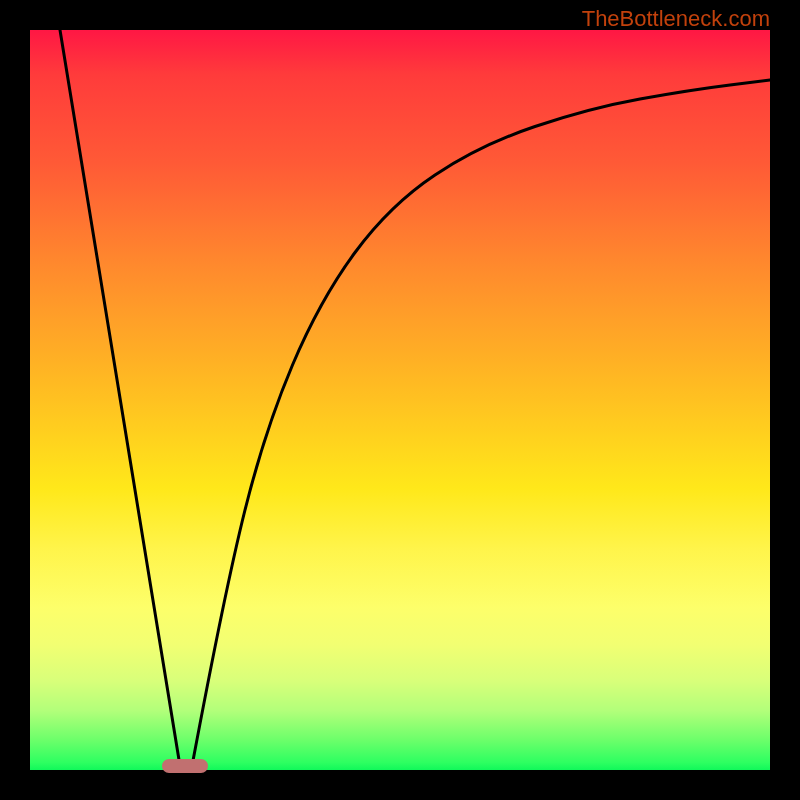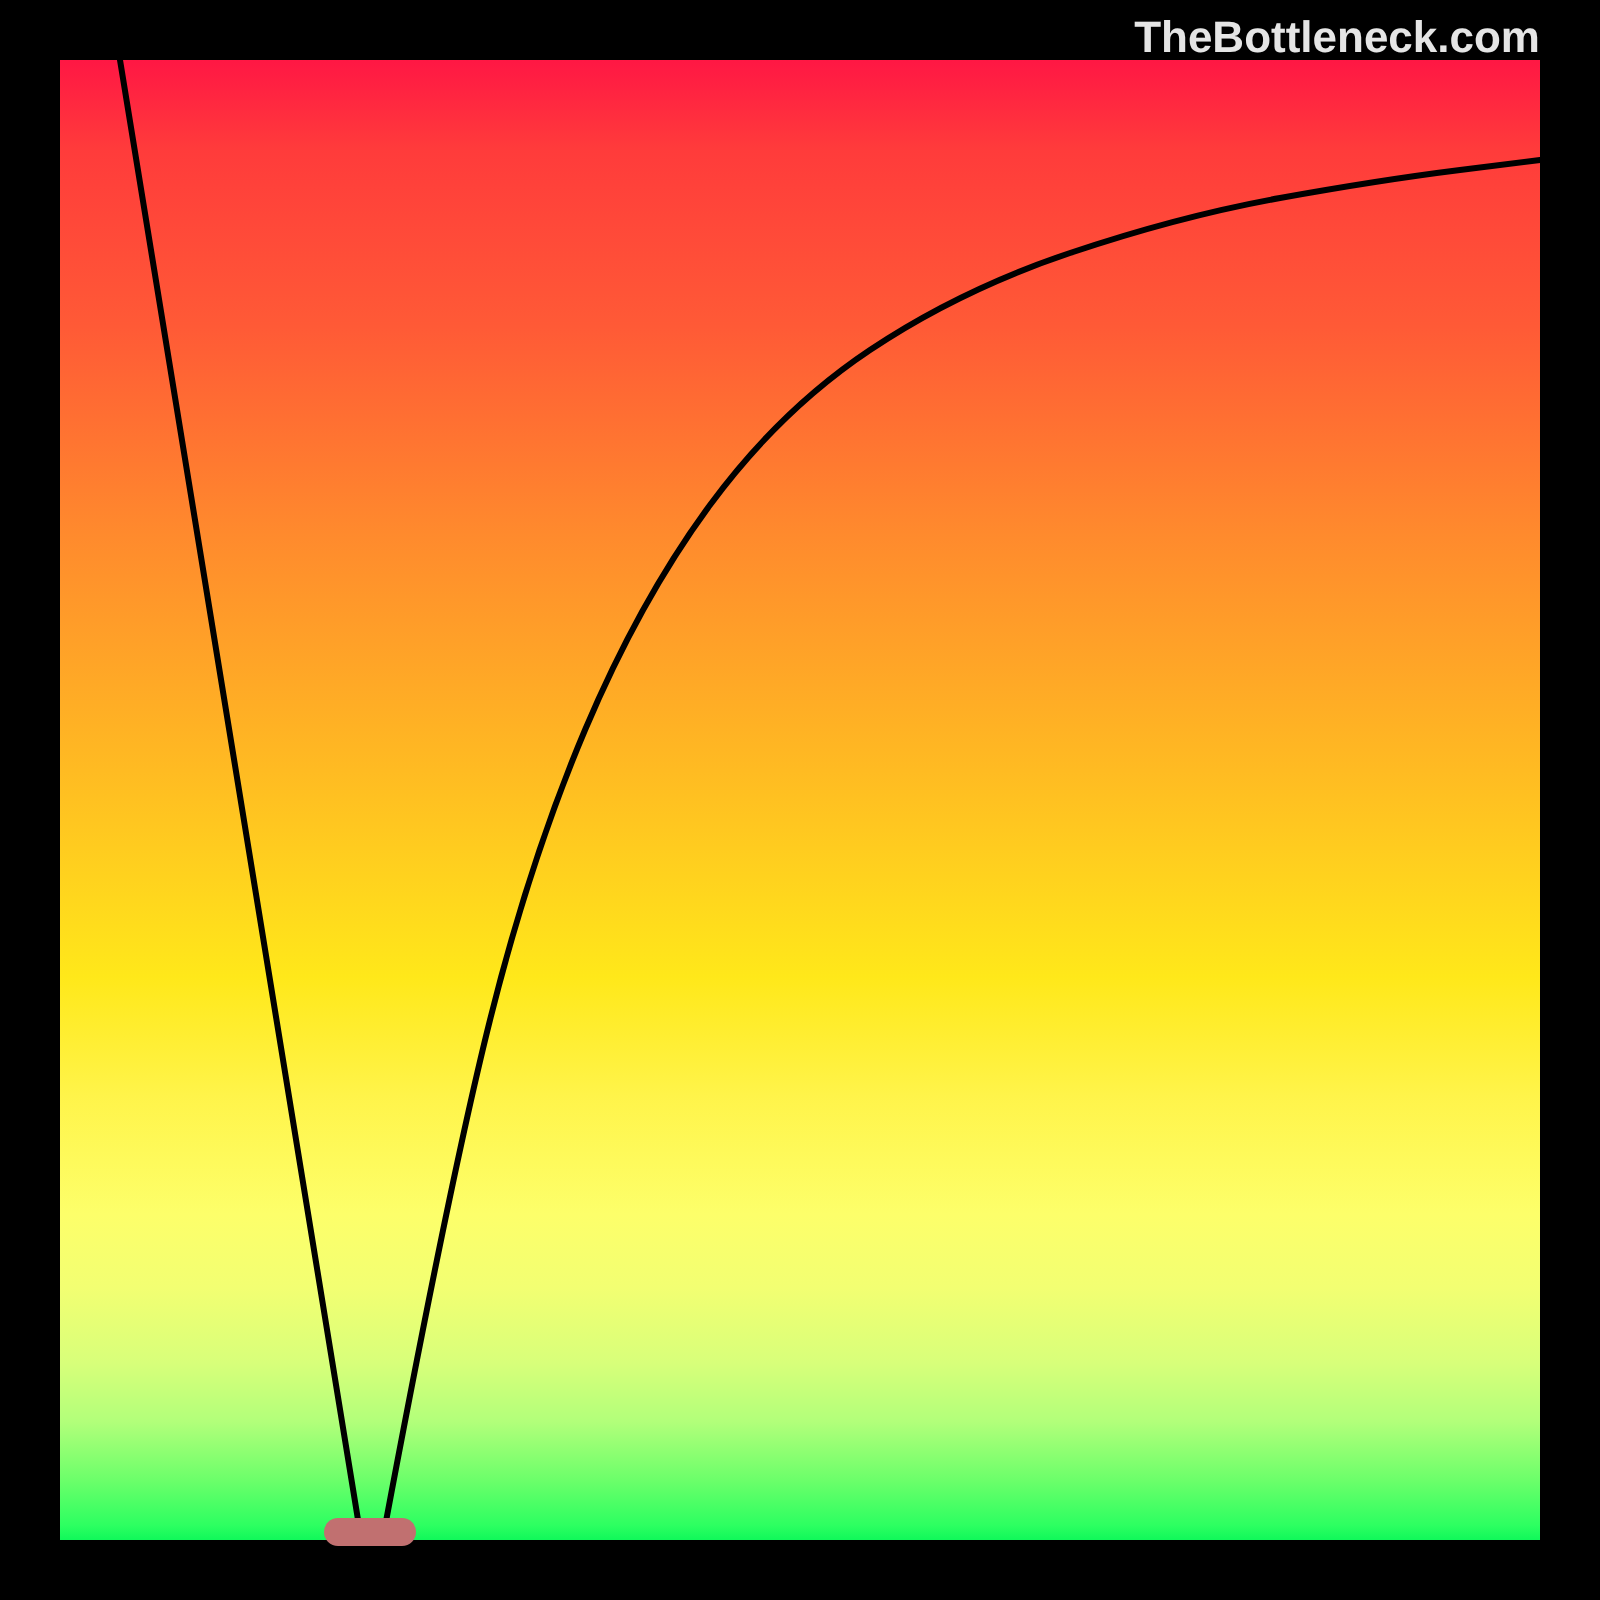--- a/index.html
+++ b/index.html
@@ -38,25 +38,24 @@
       #b2ff7a 92%,
       #6bff6a 96%,
       #2dff61 99%,
       #10f85a 100%
     );
   }
   .watermark {
     position: absolute;
     top: 6px;
     right: 30px;
-    color: #e5e5e5;
+    color: #c2410c;
     font-size: 22px;
     letter-spacing: 0px;
     user-select: none;
-    font-weight: bold;
   }
   .marker {
     position: absolute;
     height: 14px;
     width: 46px;
     background: #c17070;
     border-radius: 7px;
   }
   svg.curve {
     position: absolute;

